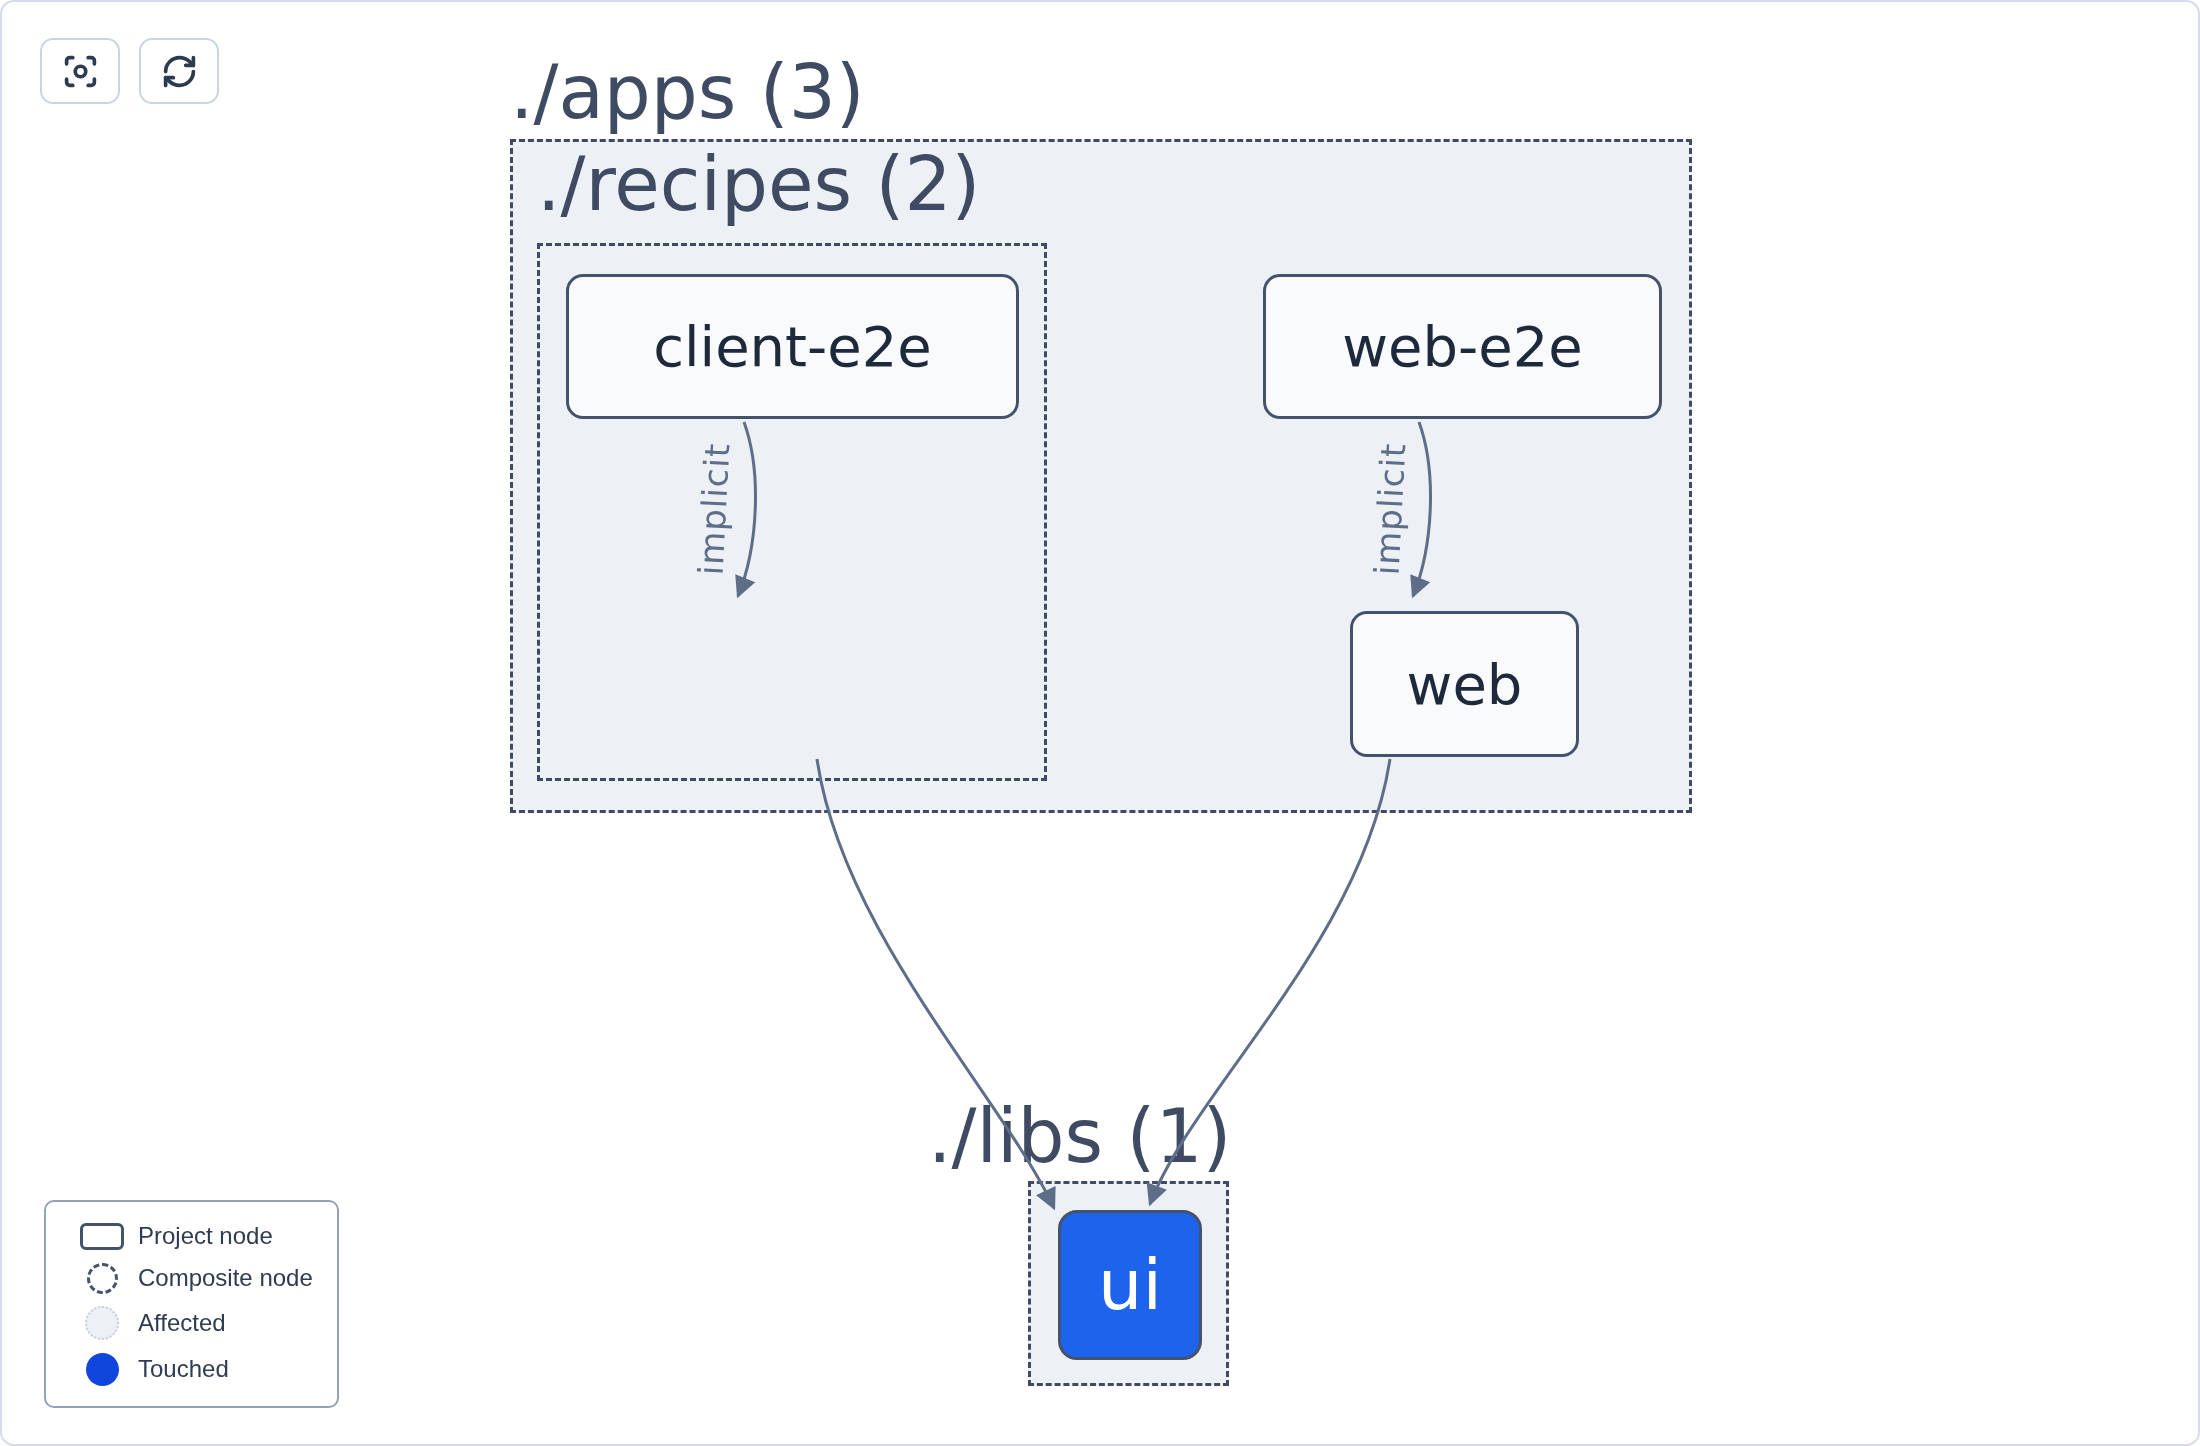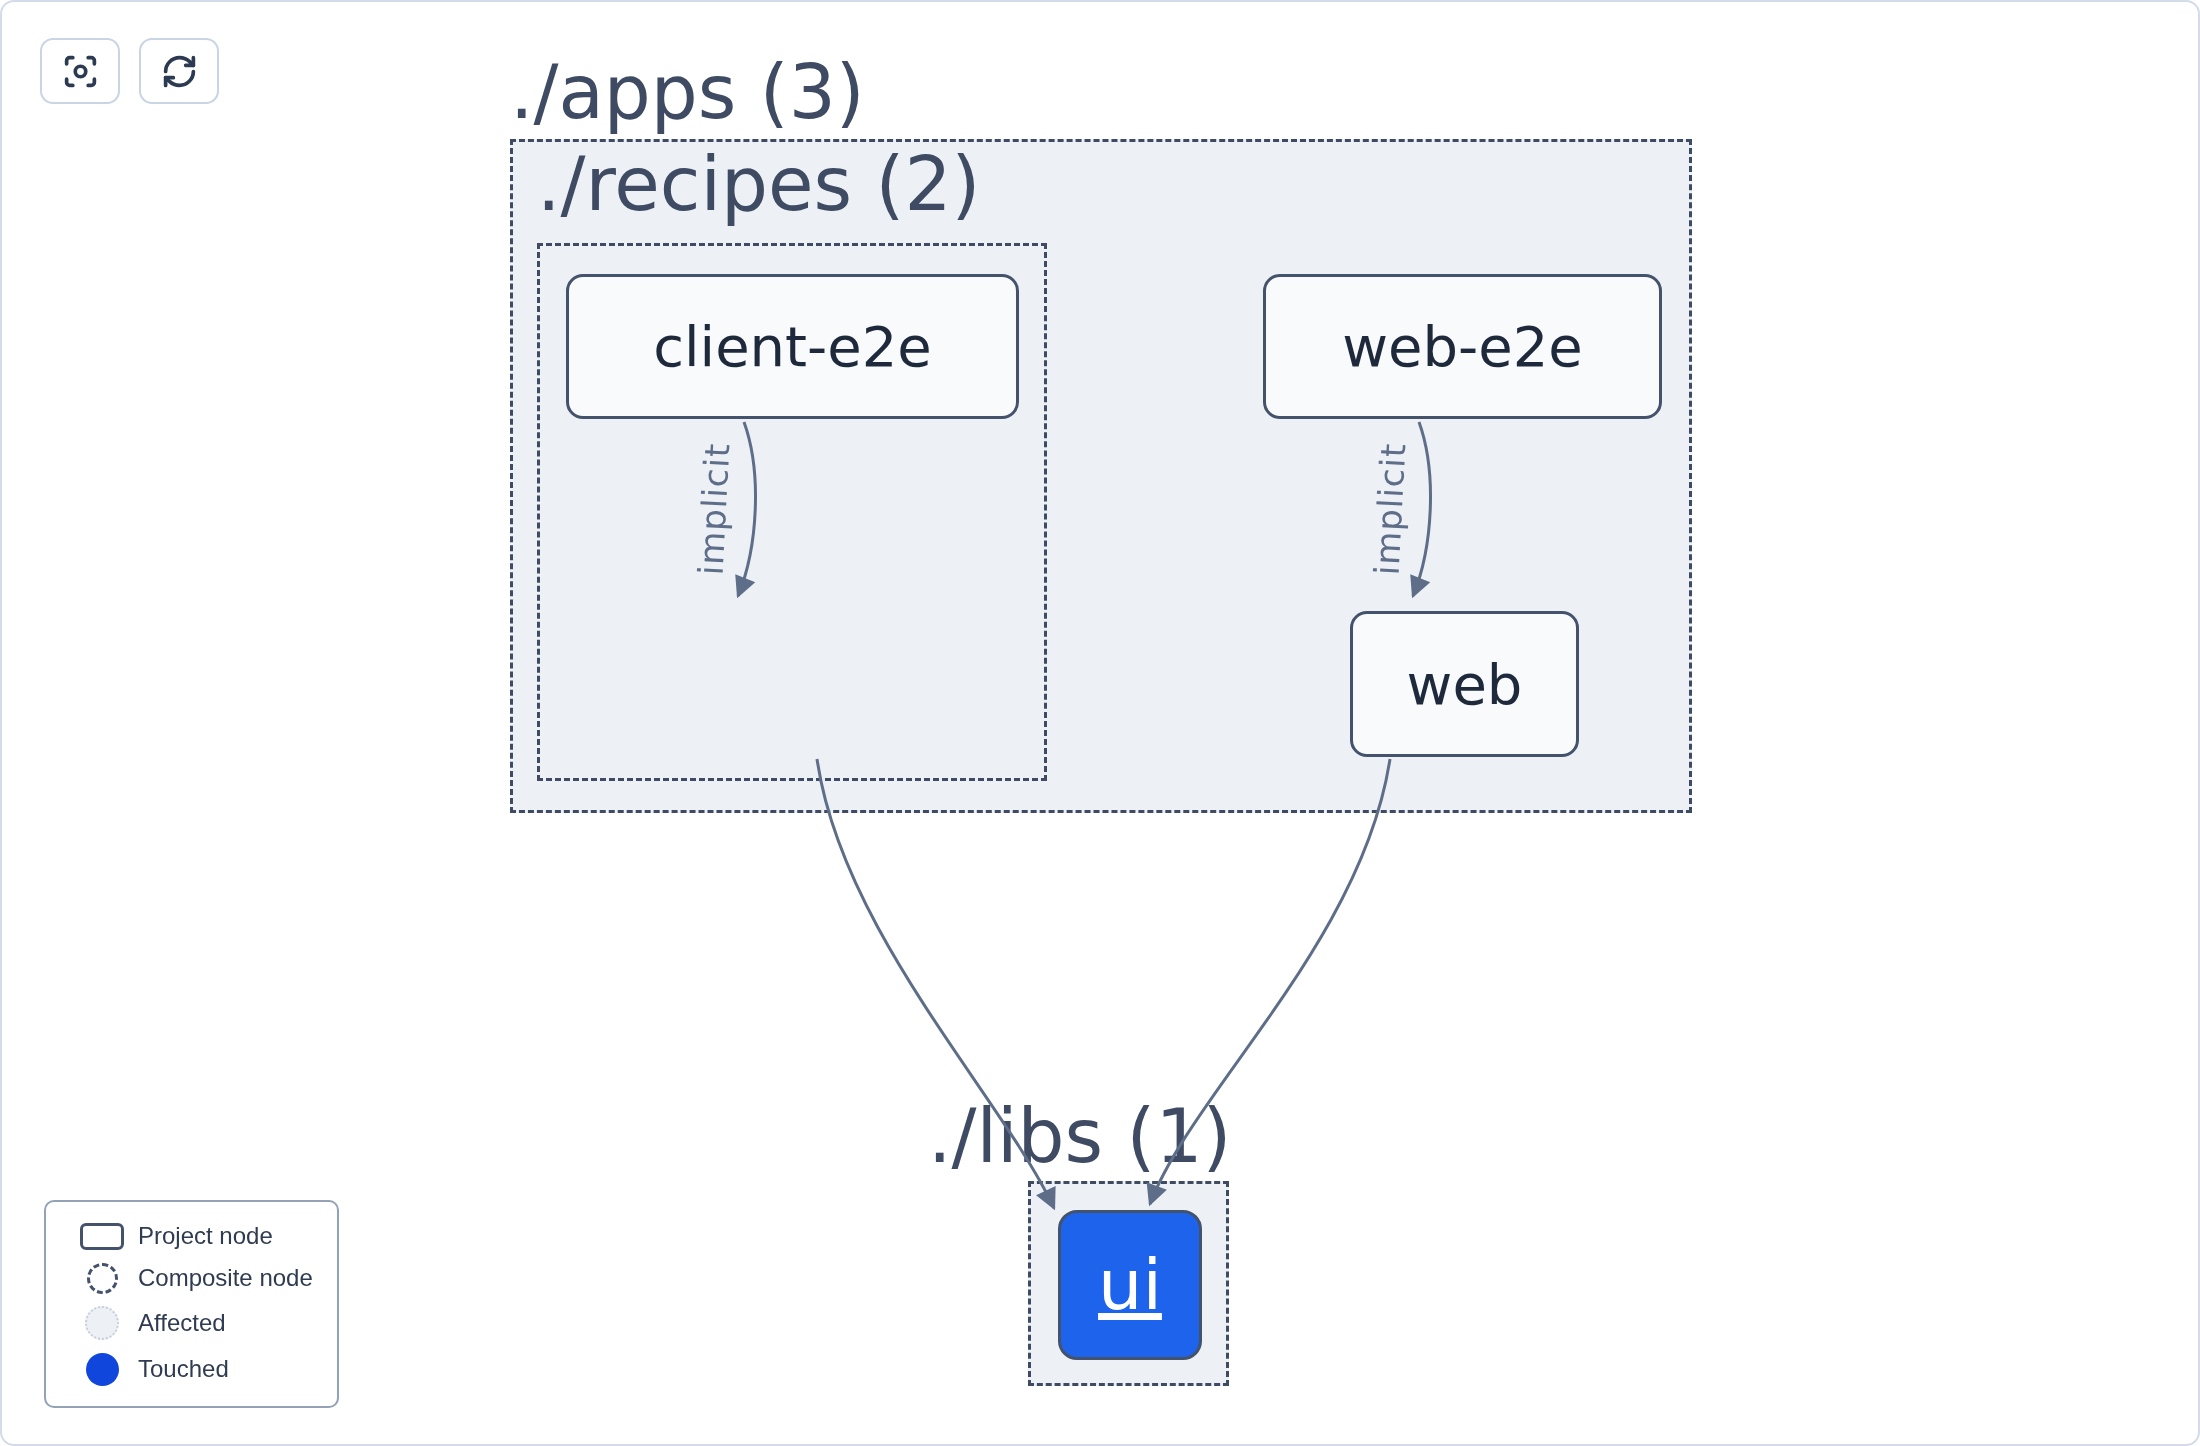--- a/index.html
+++ b/index.html
@@ -46,21 +46,21 @@
   
   .node{
     position:absolute;box-sizing:border-box;display:flex;align-items:center;justify-content:center;
     background:var(--node-fill,#f8fafc);border:3px solid var(--node-border,#44526c);
     border-radius:17px;font-size:56px;color:var(--node-text,#1e293b);cursor:pointer;white-space:nowrap;
   }
   #node-client-e2e{left:564px;top:272px;width:453px;height:145px;}
   #node-web-e2e{left:1261px;top:272px;width:399px;height:145px;}
   #node-client{left:648px;top:609px;width:282px;height:146px;}
   #node-web{left:1348px;top:609px;width:229px;height:146px;}
-  #node-ui{left:1056px;top:1208px;width:144px;height:150px;border-radius:19px;text-decoration:underline;}
+  #node-ui{left:1056px;top:1208px;width:144px;height:150px;border-radius:19px;}
   .node.touched{background:var(--touched-node-fill,#1e63eb);color:var(--touched-node-text,#fff);font-size:70px;}
   
   .legend{
     position:absolute;left:42px;top:1198px;width:295px;height:208px;box-sizing:border-box;
     background:#fff;border:2px solid var(--legend-border,#93a2b7);border-radius:10px;
     display:flex;flex-direction:column;justify-content:space-evenly;padding:8px 0;
     font-family:"Liberation Sans",sans-serif;
   }
   .legend-row{display:flex;align-items:center;gap:8px;padding-left:28px;}
   .swatch-wrap{width:56px;display:flex;justify-content:center;align-items:center;}

